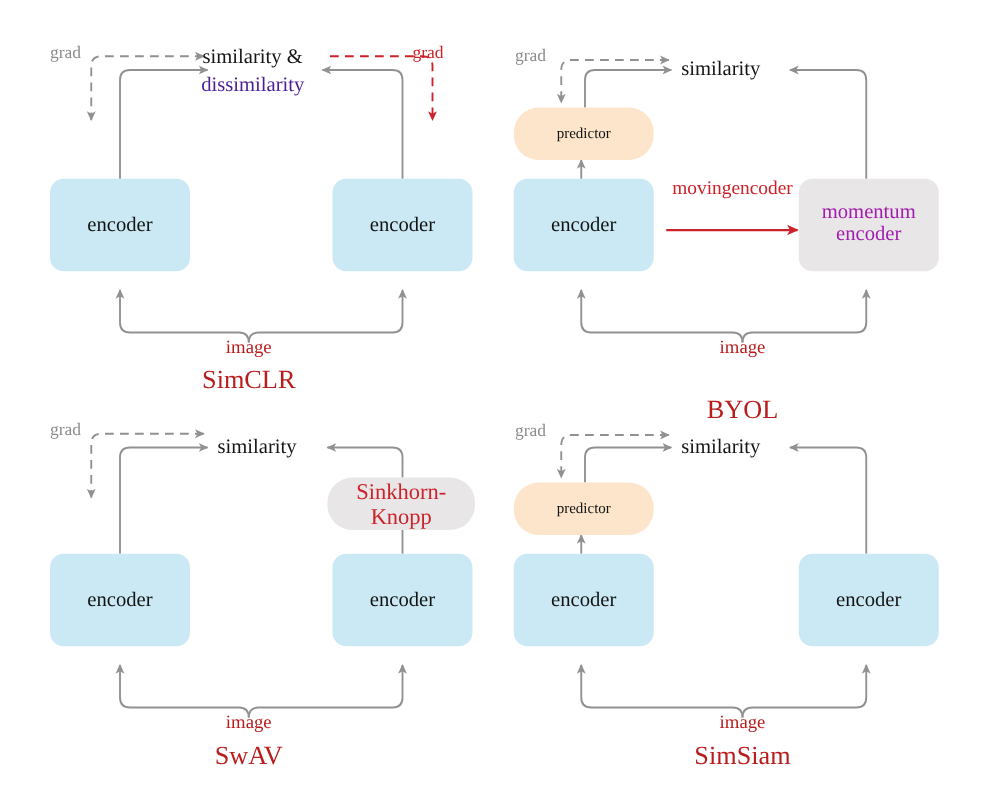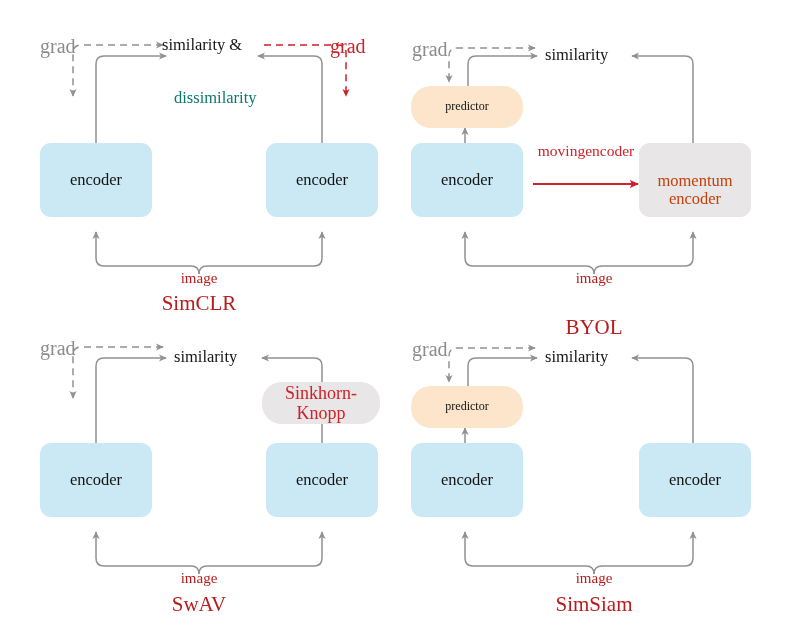--- a/index.html
+++ b/index.html
@@ -7,21 +7,21 @@
   #stage{position:relative;width:790px;height:636px;overflow:hidden;background:#fff;}
   svg.layer{position:absolute;left:0;top:0;width:790px;height:636px;}
   .boxlabel{
     position:absolute;display:flex;align-items:center;justify-content:center;
     text-align:center;line-height:1.12;
     font-family:"Liberation Serif","DejaVu Serif",serif;
     pointer-events:none;
   }
   .txt{position:absolute;white-space:pre;font-family:"Liberation Serif","DejaVu Serif",serif;}
   .panel-title{font-size:21px;color:#b91c1c;}
-  .grad-lbl{font-size:20px;}
+  .grad-lbl{font-size:14px;}
   .sim-lbl{font-size:16.5px;}
   .image-lbl{font-size:15px;color:#b91c1c;}
   .enc-lbl{font-size:16.5px;color:#131313;}
   .pred-lbl{font-size:12px;color:#131313;}
   .mom-lbl{font-size:16.5px;}
   .sk-lbl{font-size:18px;}
   .mv-lbl{font-size:15.5px;text-align:center;line-height:1.15;}
 </style>
 </head>
 <body>
@@ -111,35 +111,35 @@
 
     <rect x="411" y="386" width="112" height="42" rx="20" ry="20" fill="#fde5cb"></rect>
     <rect x="411" y="443" width="112" height="74" rx="11" ry="11" fill="#cbe9f4"></rect>
     <rect x="639" y="443" width="112" height="74" rx="11" ry="11" fill="#cbe9f4"></rect>
   </svg>
 
   <div class="txt grad-lbl" style="left:40px;top:35px;color:#8c8c8c;">grad</div>
   <div class="txt grad-lbl" style="left:330px;top:35px;color:#cc2229;">grad</div>
 
   <div class="txt sim-lbl" style="left:162px;top:35px;color:#151515;">similarity &amp;</div>
-  <div class="txt sim-lbl" style="left:174px;top:58px;color:#0f766e;margin-top:30px;">dissimilarity</div>
+  <div class="txt sim-lbl" style="left:161px;top:58px;color:#4c1d95;">dissimilarity</div>
 
   <div class="boxlabel enc-lbl" style="left:40px;top:143px;width:112px;height:74px;">encoder</div>
   <div class="boxlabel enc-lbl" style="left:266px;top:143px;width:112px;height:74px;">encoder</div>
 
   <div class="boxlabel image-lbl" style="left:139px;top:268px;width:120px;height:20px;">image</div>
   <div class="boxlabel panel-title" style="left:109px;top:291px;width:180px;height:26px;">SimCLR</div>
 
   <div class="txt grad-lbl" style="left:412px;top:38px;color:#8c8c8c;">grad</div>
   <div class="txt sim-lbl" style="left:545px;top:45px;color:#151515;">similarity</div>
 
   <div class="boxlabel pred-lbl" style="left:411px;top:86px;width:112px;height:42px;">predictor</div>
   <div class="boxlabel enc-lbl" style="left:411px;top:143px;width:112px;height:74px;">encoder</div>
 
-  <div class="boxlabel mom-lbl" style="left:639px;top:153px;width:112px;height:74px;flex-direction:column;color:#c2410c;">
+  <div class="boxlabel mom-lbl" style="left:639px;top:141px;width:112px;height:74px;flex-direction:column;color:#a21caf;">
     <span>momentum</span>
     <span>encoder</span>
   </div>
 
   <div class="boxlabel mv-lbl" style="left:531px;top:128px;width:110px;height:46px;flex-direction:row;color:#cc2229;">
     <span>moving</span>
     <span>encoder</span>
   </div>
 
   <div class="boxlabel image-lbl" style="left:534px;top:268px;width:120px;height:20px;">image</div>

